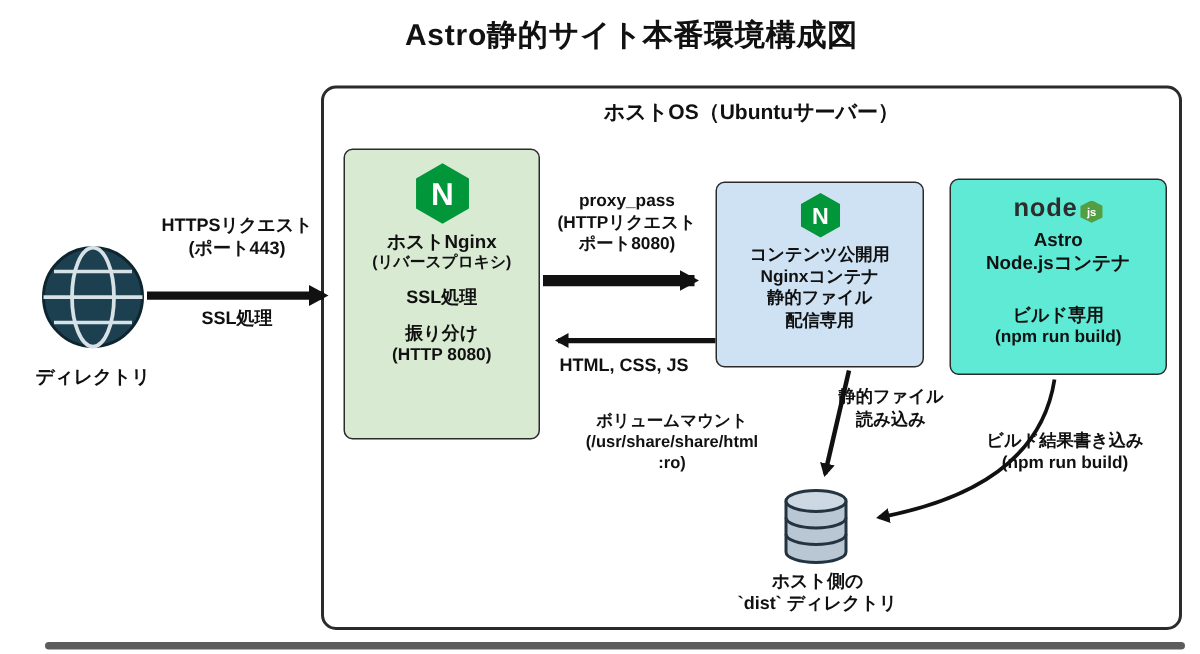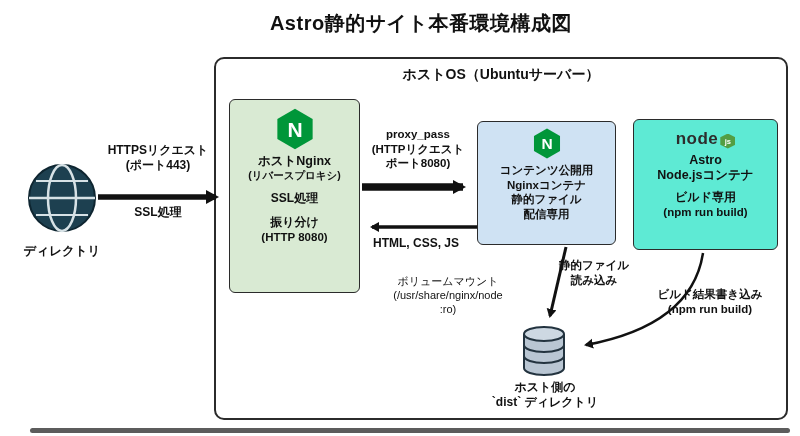--- a/index.html
+++ b/index.html
@@ -35,23 +35,23 @@
   .nginx-host-box    { left:229px; top:99px;  width:131px; height:194px; background:#d9ead3; padding-top:8px; }
   .nginx-content-box { left:477px; top:121px; width:139px; height:124px; background:#cfe2f3; padding-top:6px; }
   .node-box          { left:633px; top:119px; width:145px; height:131px; background:#5eead4; padding-top:9px; }
 
   .nginx-logo-lg { width:46px; height:42px; }
   .nginx-logo-sm { width:34px; height:31px; }
 
   .t125 { font-size:12.5px; font-weight:bold; line-height:15px; }
   .t12  { font-size:12px;   font-weight:bold; line-height:15px; }
   .t115 { font-size:11.5px; font-weight:bold; line-height:14.5px; }
-  .t11  { font-size:11px;   font-weight:normal; line-height:14px; }
+  .t11  { font-size:11px;   font-weight:bold; line-height:14px; }
   .t105 { font-size:10.5px; font-weight:bold; line-height:13px; }
-  .mt4 { margin-top:4px; } .mt7 { margin-top:7px; } .mt9 { margin-top:9px; }
+  .mt4 { margin-top:4px; } .mt7 { margin-top:20px; } .mt9 { margin-top:9px; }
 
   .node-logo { display:flex; align-items:center; height:20px; }
   .node-word { font-weight:bold; font-size:17px; color:#2d2d2d; letter-spacing:0.5px; }
   .js-hex {
     display:inline-flex; width:15px; height:15px; margin-left:2px; margin-top:4px;
     background:#539e43; color:#fff; font-size:7.5px; font-weight:bold;
     align-items:center; justify-content:center;
     clip-path:polygon(50% 0,100% 25%,100% 75%,50% 100%,0 75%,0 25%);
   }
 
@@ -172,21 +172,21 @@
 
 <div class="abs lbl-html ctr t12">HTML, CSS, JS</div>
 
 <div class="abs lbl-static ctr t115">
   <div>静的ファイル</div>
   <div>読み込み</div>
 </div>
 
 <div class="abs lbl-volume ctr t11">
   <div>ボリュームマウント</div>
-  <div>(/usr/share/nginx/node</div>
+  <div>(/usr/share/share/html</div>
   <div>:ro)</div>
 </div>
 
 <div class="abs lbl-build ctr t115">
   <div>ビルド結果書き込み</div>
   <div>(npm run build)</div>
 </div>
 
 <div class="abs bottom-edge"></div>
 

